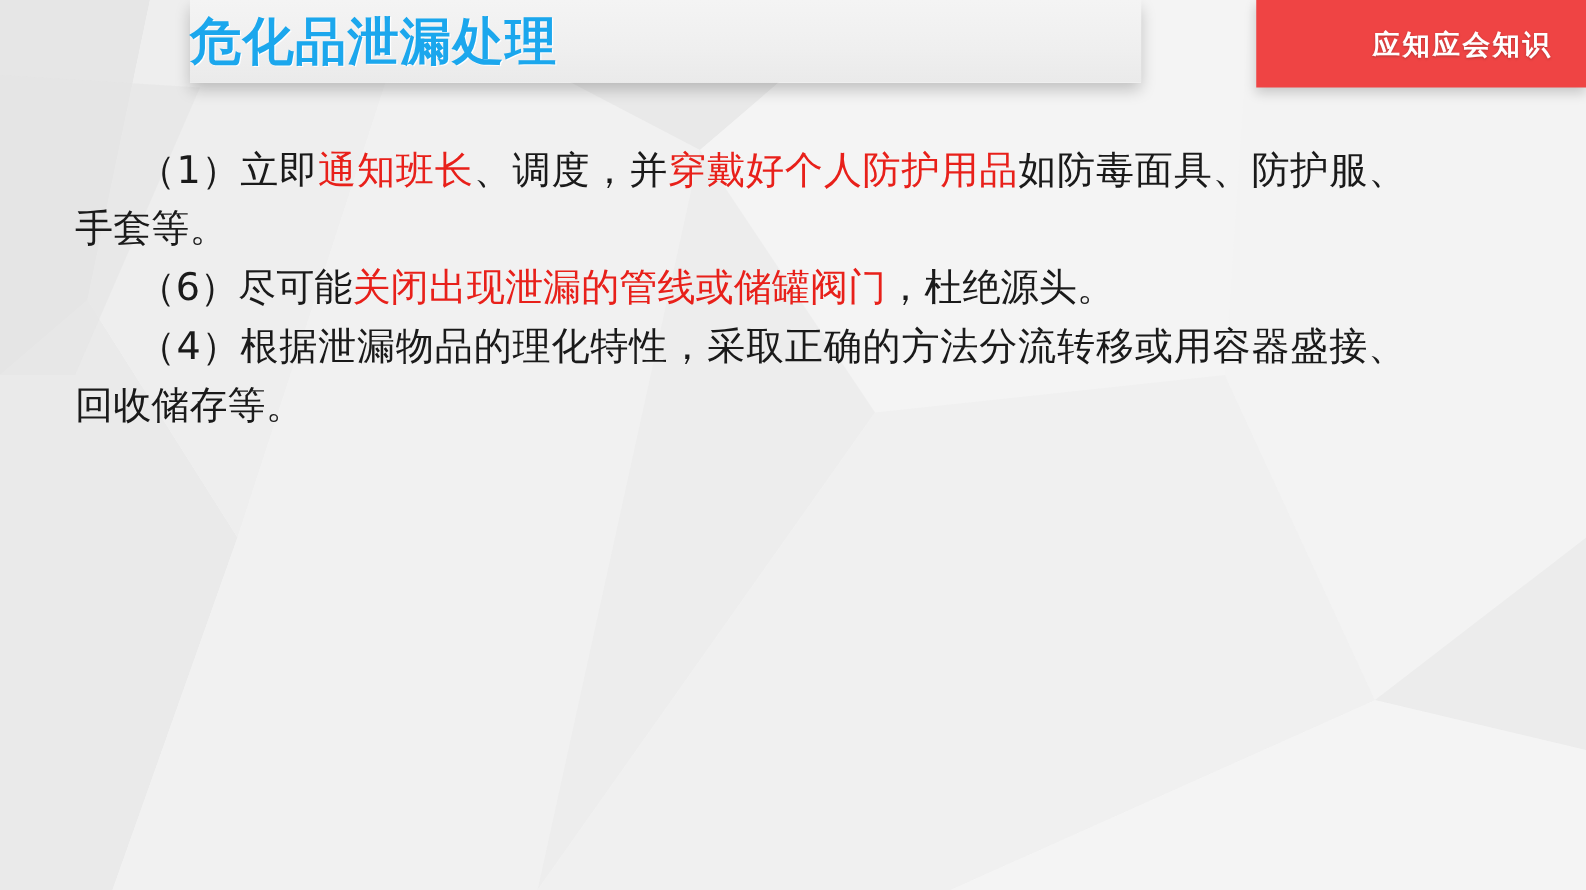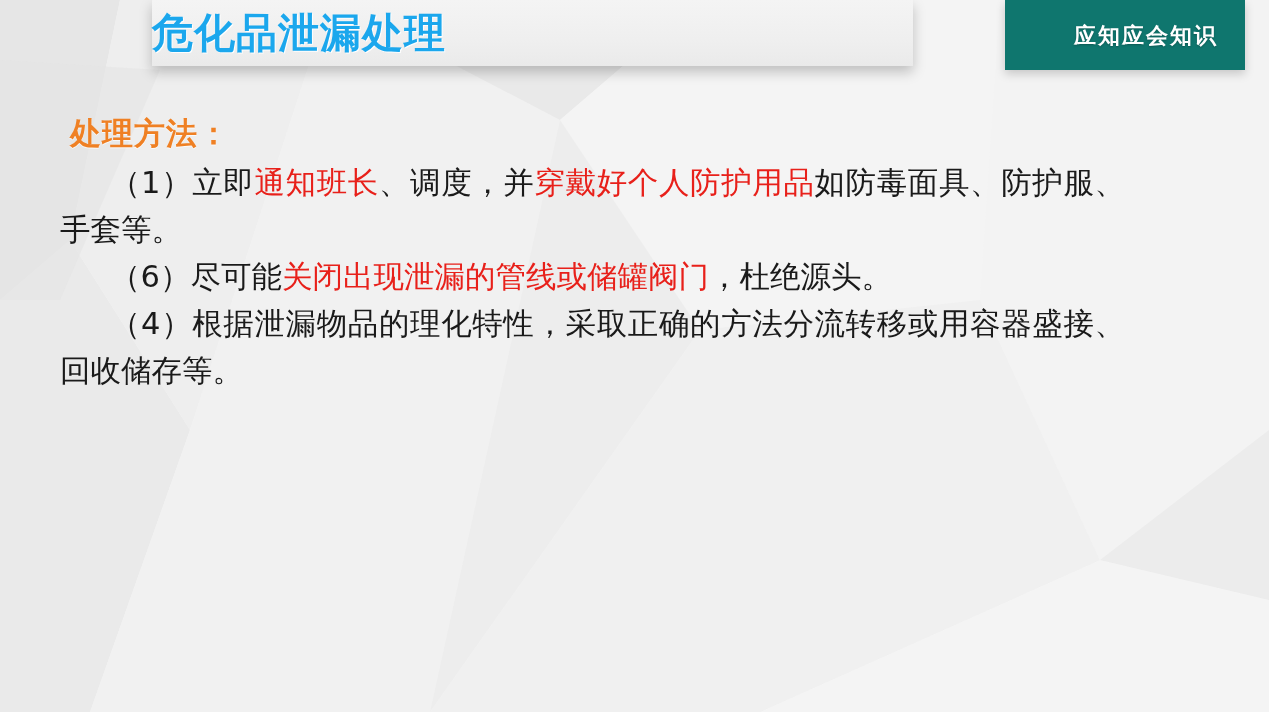--- a/index.html
+++ b/index.html
@@ -45,23 +45,23 @@
     font-weight: bold;
     letter-spacing: 1px;
     color: #1ba7ed;
     text-shadow: 1px 1px 0 rgba(255,255,255,0.9);
     white-space: nowrap;
   }
   .corner-badge {
     position: absolute;
     left: 1005px;
     top: 0;
-    width: 240px;
+    width: 264px;
     height: 70px;
-    background: #0f766e;
+    background: #ef4444;
     box-shadow: 0 4px 9px rgba(0,0,0,0.18);
     z-index: 3;
   }
   .corner-badge-text {
     position: absolute;
     right: 27px;
     top: 21px;
     font-size: 22px;
     font-weight: bold;
     color: #ffffff;
@@ -142,20 +142,19 @@
 
   <div class="title-panel">
     <div class="title-text">危化品泄漏处理</div>
   </div>
 
   <div class="corner-badge">
     <div class="corner-badge-text">应知应会知识</div>
   </div>
 
   <div class="content">
-    <div class="section-heading">处理方法：</div>
     <p class="para"><span>（1）立即</span><span class="hl">通知班长</span><span>、调度，并</span><span class="hl">穿戴好个人防护用品</span><span>如防毒面具、防护服、手套等。</span></p>
     <p class="para"><span>（6）尽可能</span><span class="hl">关闭出现泄漏的管线或储罐阀门</span><span>，杜绝源头。</span></p>
     <p class="para"><span>（4）根据泄漏物品的理化特性，采取正确的方法分流转移或用容器盛接、回收储存等。</span></p>
   </div>
 
 
 </div>
 
 </body></html>

